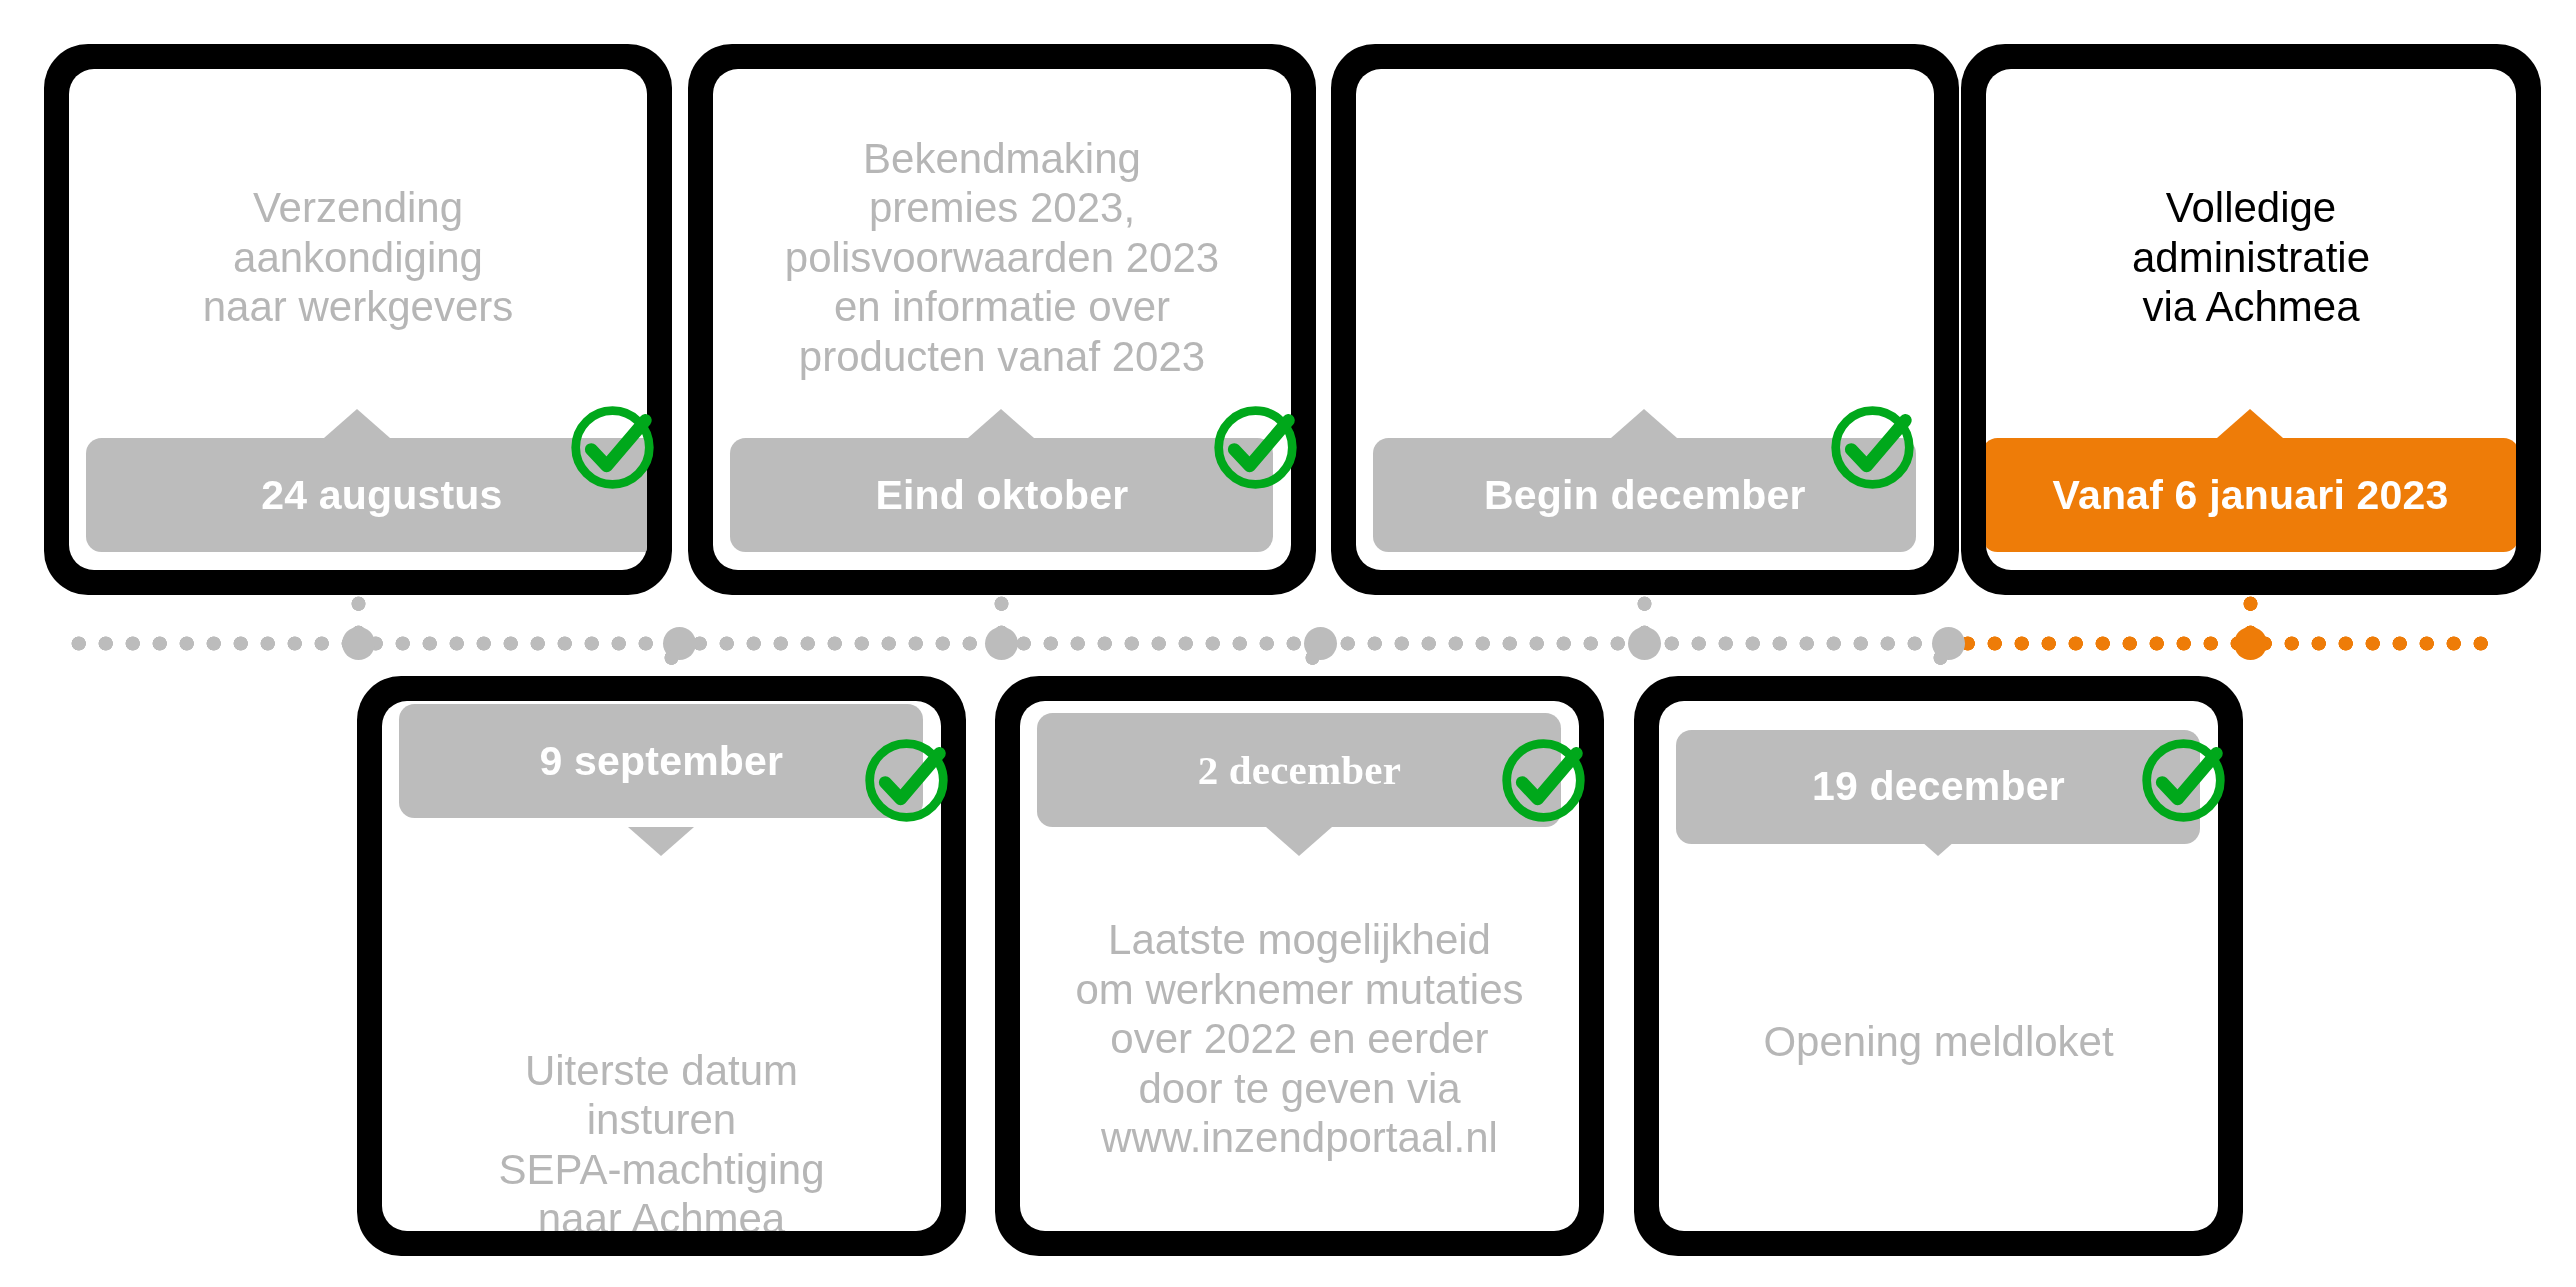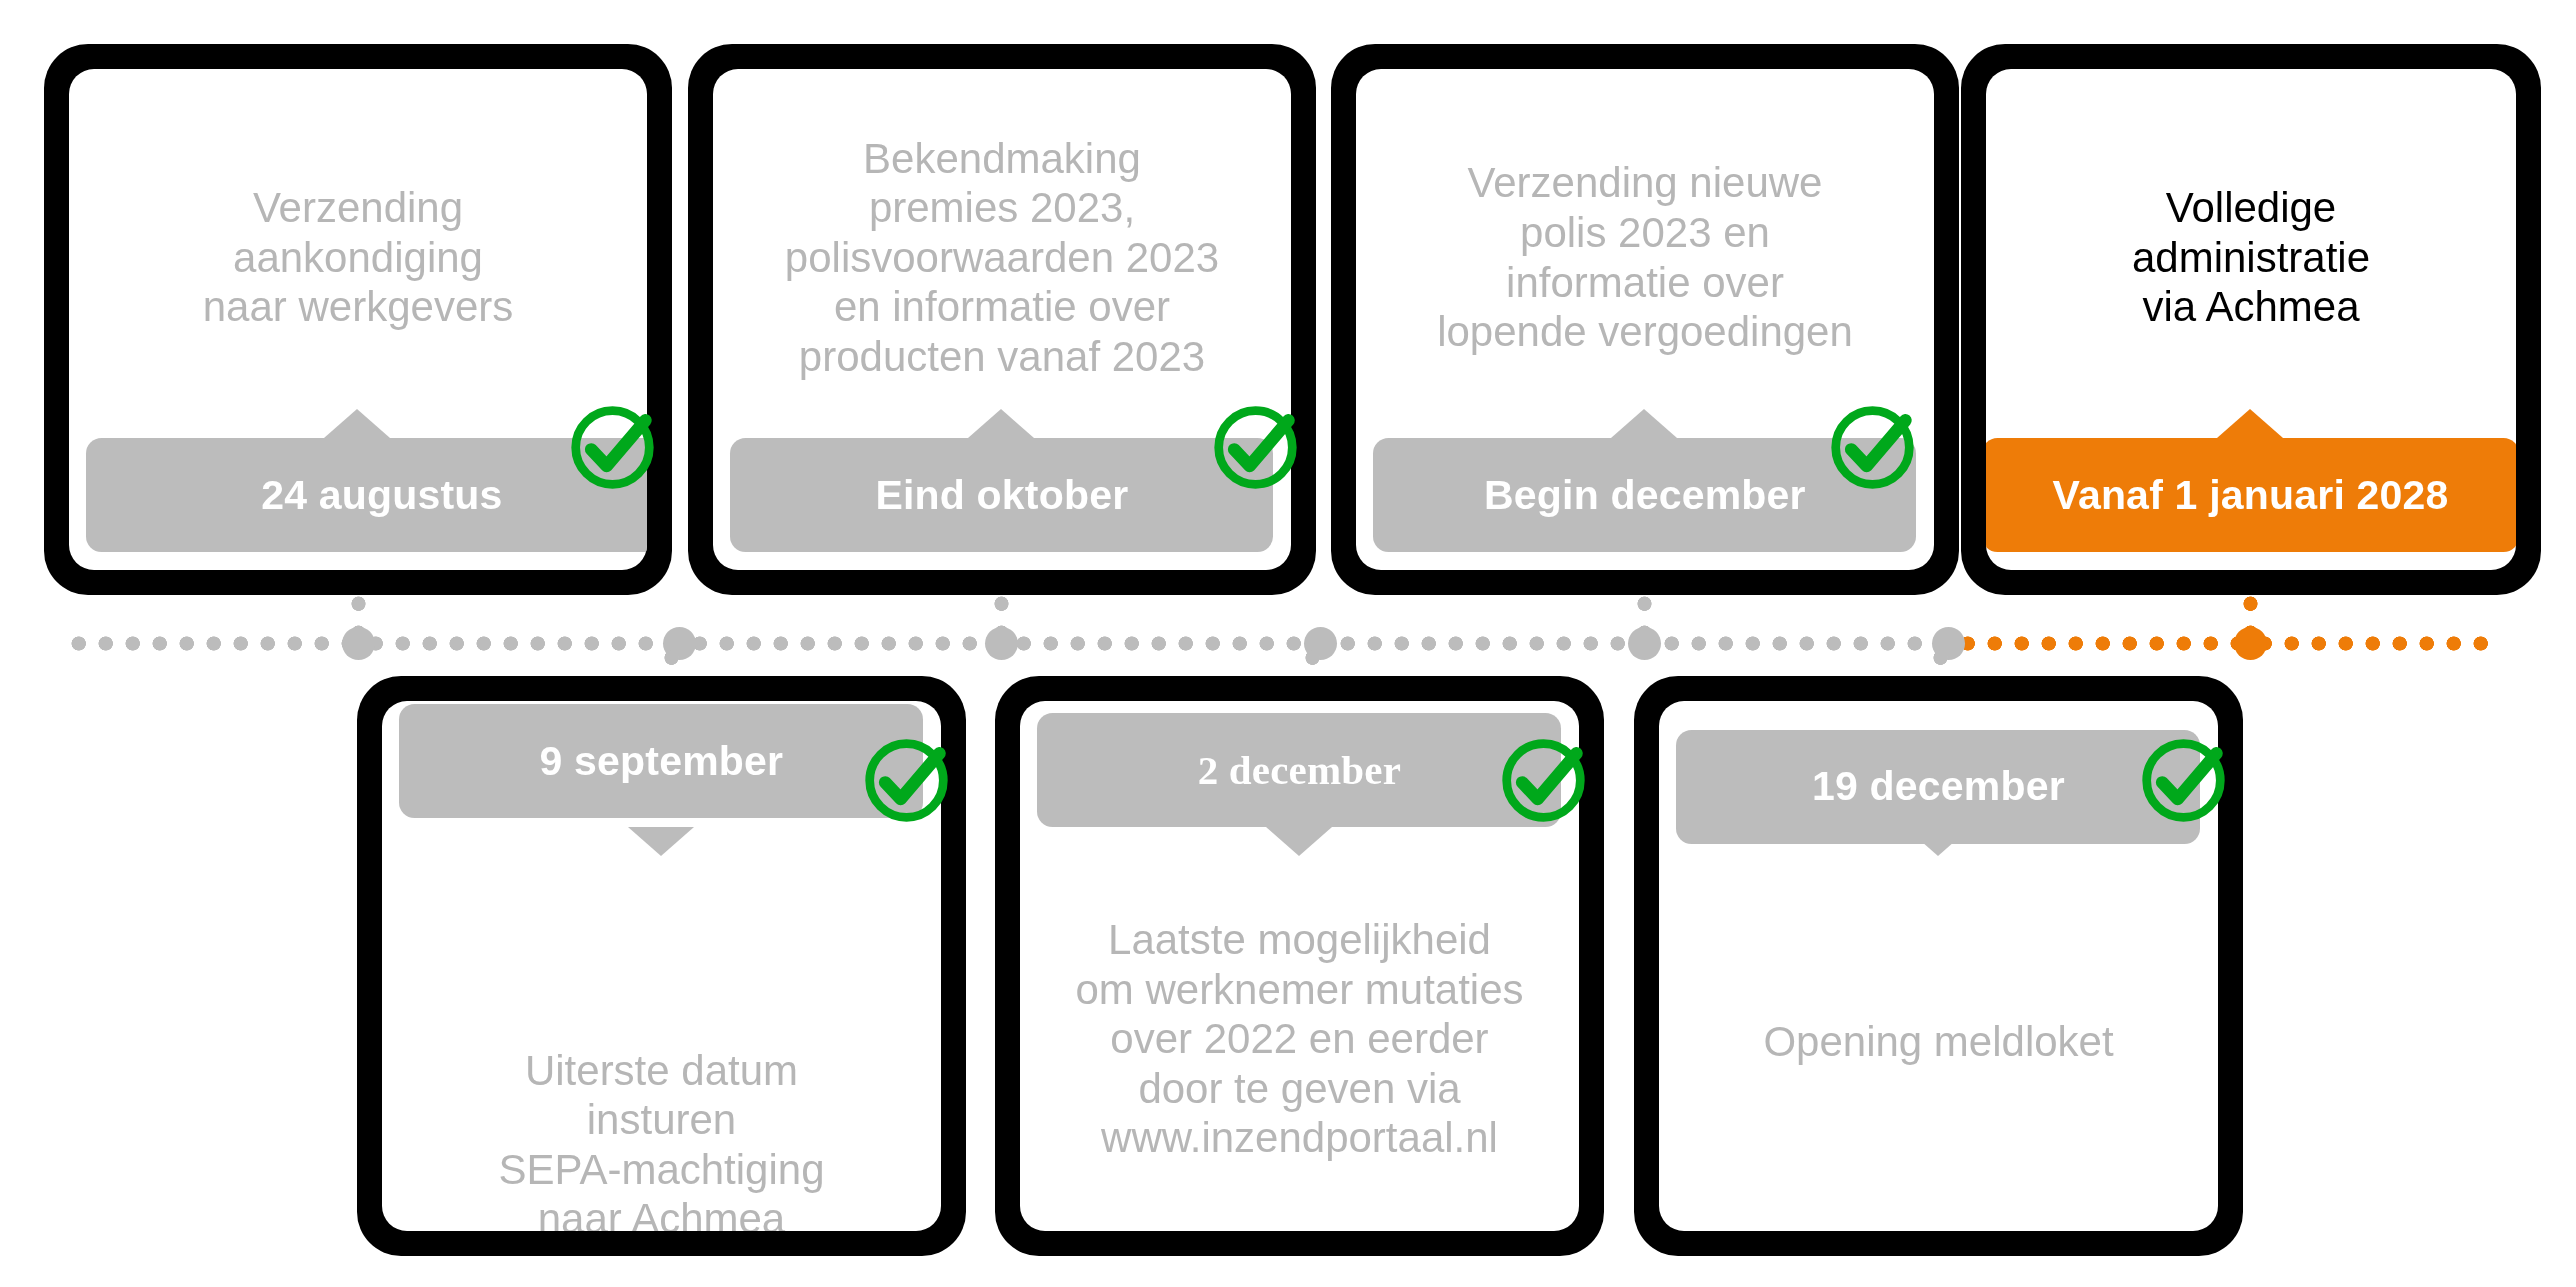--- a/index.html
+++ b/index.html
@@ -139,26 +139,20 @@
   </div>
   <div class="check" style="left:1209px;top:401px;">
     <svg viewBox="0 0 96 96">
       <circle cx="48" cy="48" r="38" fill="none" stroke="#00a81b" stroke-width="9"></circle>
       <path d="M26 50 L42 67 L82 20" fill="none" stroke="#00a81b" stroke-width="13" stroke-linecap="round" stroke-linejoin="round"></path>
     </svg>
   </div>
 
   <div class="card" style="left:1331px;top:44px;width:628px;height:551px;">
     <div class="card-inner">
-      <div class="card-body" style="top:0;height:377px;">
-        <div class="card-text">Verzending nieuwe
-polis 2023 en
-informatie over
-lopende vergoedingen</div>
-      </div>
       <div class="notch up" style="left:255px;top:340px;"></div>
       <div class="pill" style="left:17.4px;top:369px;width:543px;height:114px;">
         <span class="pill-label">Begin december</span>
       </div>
     </div>
   </div>
   <div class="check" style="left:1826px;top:401px;">
     <svg viewBox="0 0 96 96">
       <circle cx="48" cy="48" r="38" fill="none" stroke="#00a81b" stroke-width="9"></circle>
       <path d="M26 50 L42 67 L82 20" fill="none" stroke="#00a81b" stroke-width="13" stroke-linecap="round" stroke-linejoin="round"></path>
@@ -167,21 +161,21 @@
 
   <div class="card" style="left:1961px;top:44px;width:580px;height:551px;">
     <div class="card-inner">
       <div class="card-body" style="top:0;height:377px;align-items:center;">
         <div class="card-text active">Volledige
 administratie
 via Achmea</div>
       </div>
       <div class="notch up orange" style="left:231px;top:340px;"></div>
       <div class="pill orange" style="left:-3.9px;top:369px;width:537px;height:114px;">
-        <span class="pill-label">Vanaf 1 januari 2028</span>
+        <span class="pill-label">Vanaf 6 januari 2023</span>
       </div>
     </div>
   </div>
 
   <div class="stem grey" style="left:350px;top:595px;height:50px;">
       <div class="dotline-v"></div>
     </div>
   <div class="stem grey" style="left:993px;top:595px;height:50px;">
       <div class="dotline-v"></div>
     </div>

